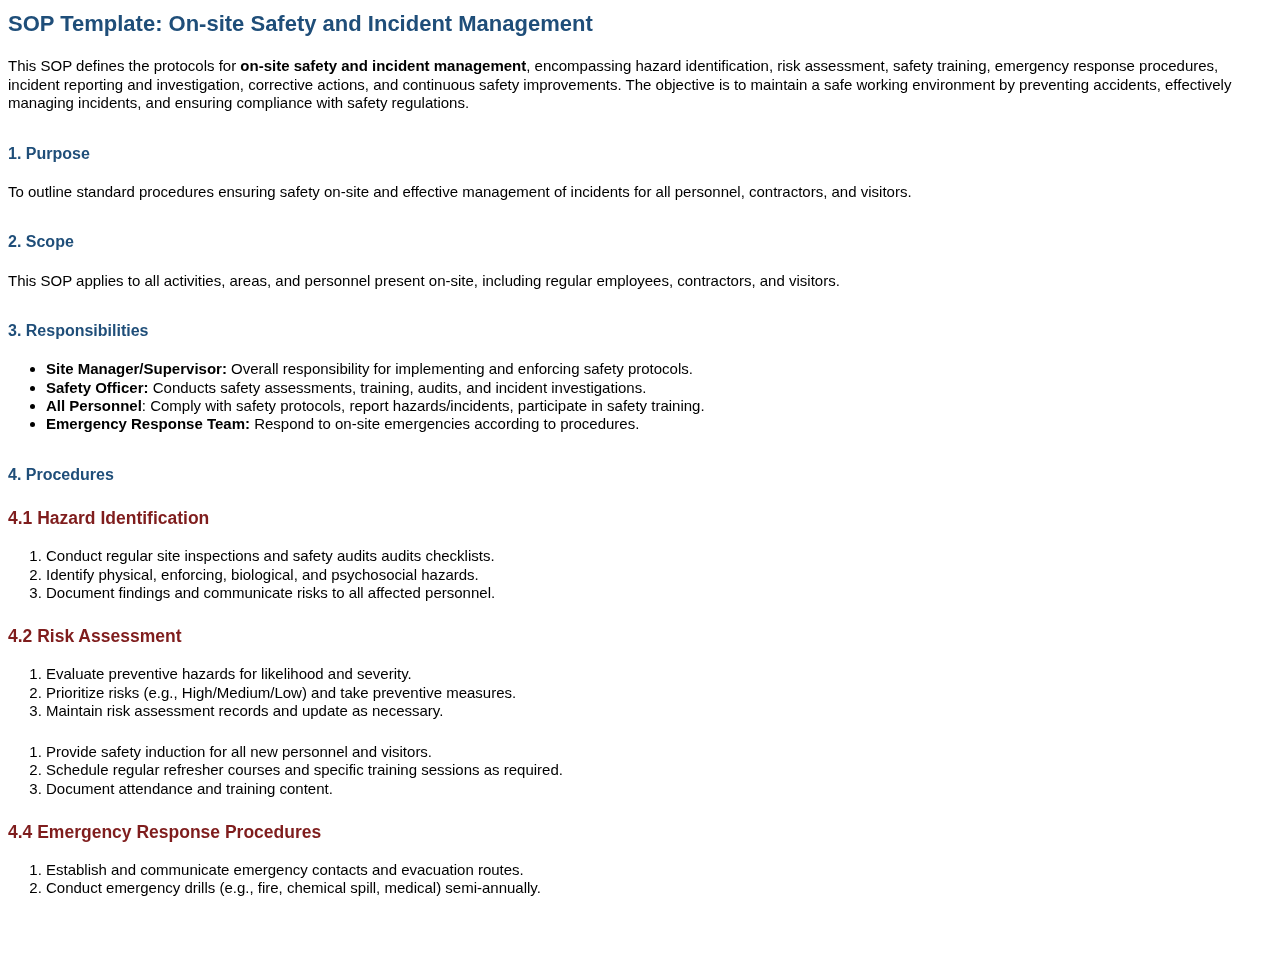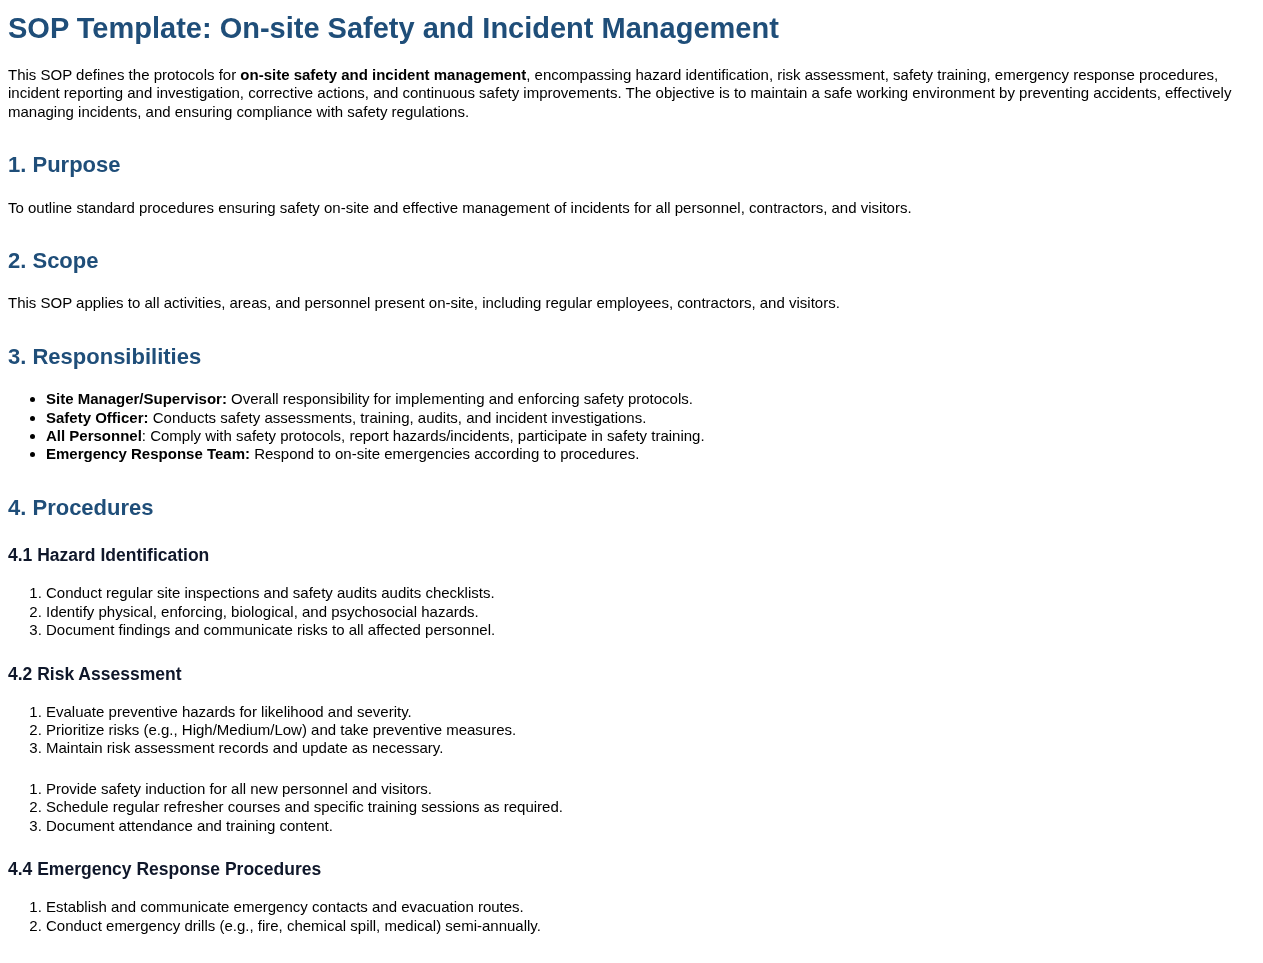--- a/index.html
+++ b/index.html
@@ -10,34 +10,34 @@
     overflow: hidden;
     padding: 8px;
     background: #ffffff;
     font-family: "Liberation Sans", sans-serif;
     font-size: 15px;
     line-height: 1.23;
     color: #000000;
   }
   h1.doc-title {
     color: #1f4e79;
-    font-size: 29px;
+    font-size: 22px;
     line-height: 1.2;
     font-weight: bold;
     margin: 3px 0 20px 0;
   }
   h2.section-heading {
     color: #1f4e79;
-    font-size: 22px;
+    font-size: 16px;
     line-height: 1.2;
     font-weight: bold;
     margin: 31px 0 20px 0;
   }
   h3.subsection-heading {
-    color: #0f172a;
+    color: #7f1d1d;
     font-size: 17.5px;
     line-height: 1.2;
     font-weight: bold;
     margin: 24px 0 18px 0;
   }
   p.body-text {
     margin: 0 0 22px 0;
   }
   ul.bullet-list, ol.step-list {
     margin: 0 0 22px 0;

